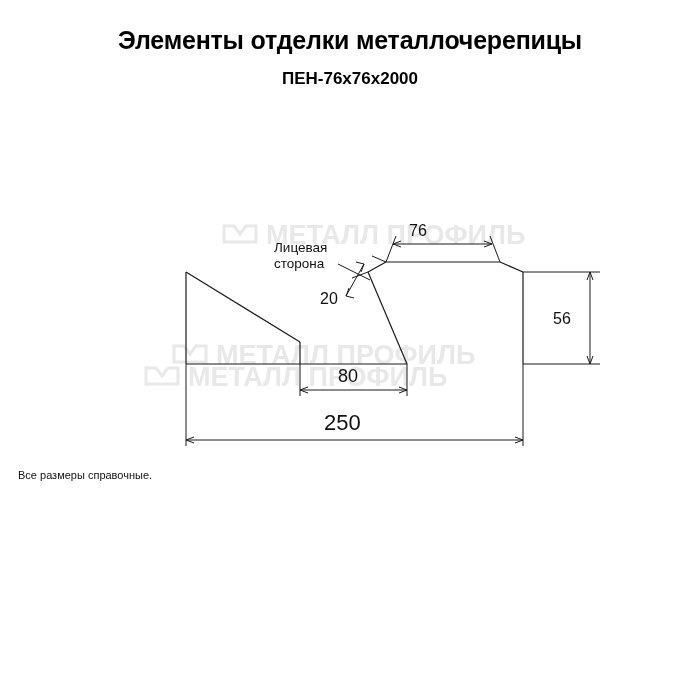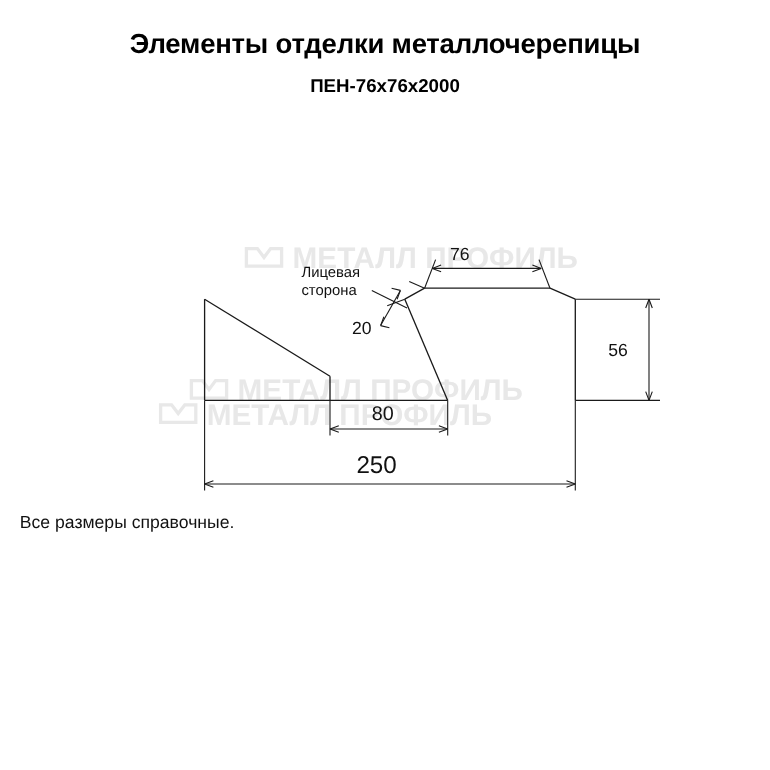--- a/index.html
+++ b/index.html
@@ -47,21 +47,21 @@
     position: absolute;
     top: 164px;
     left: 0;
     width: 700px;
     height: 360px;
   }
   .footer {
     position: absolute;
     left: 18px;
     bottom: 12px;
-    font-size: 16px;
+    font-size: 11px;
     line-height: 17px;
     color: #111;
   }
   .footer div {
     white-space: nowrap;
   }
   svg { display: block; }
   .wm-text {
     font-family: "Liberation Sans", sans-serif;
     font-weight: bold;

